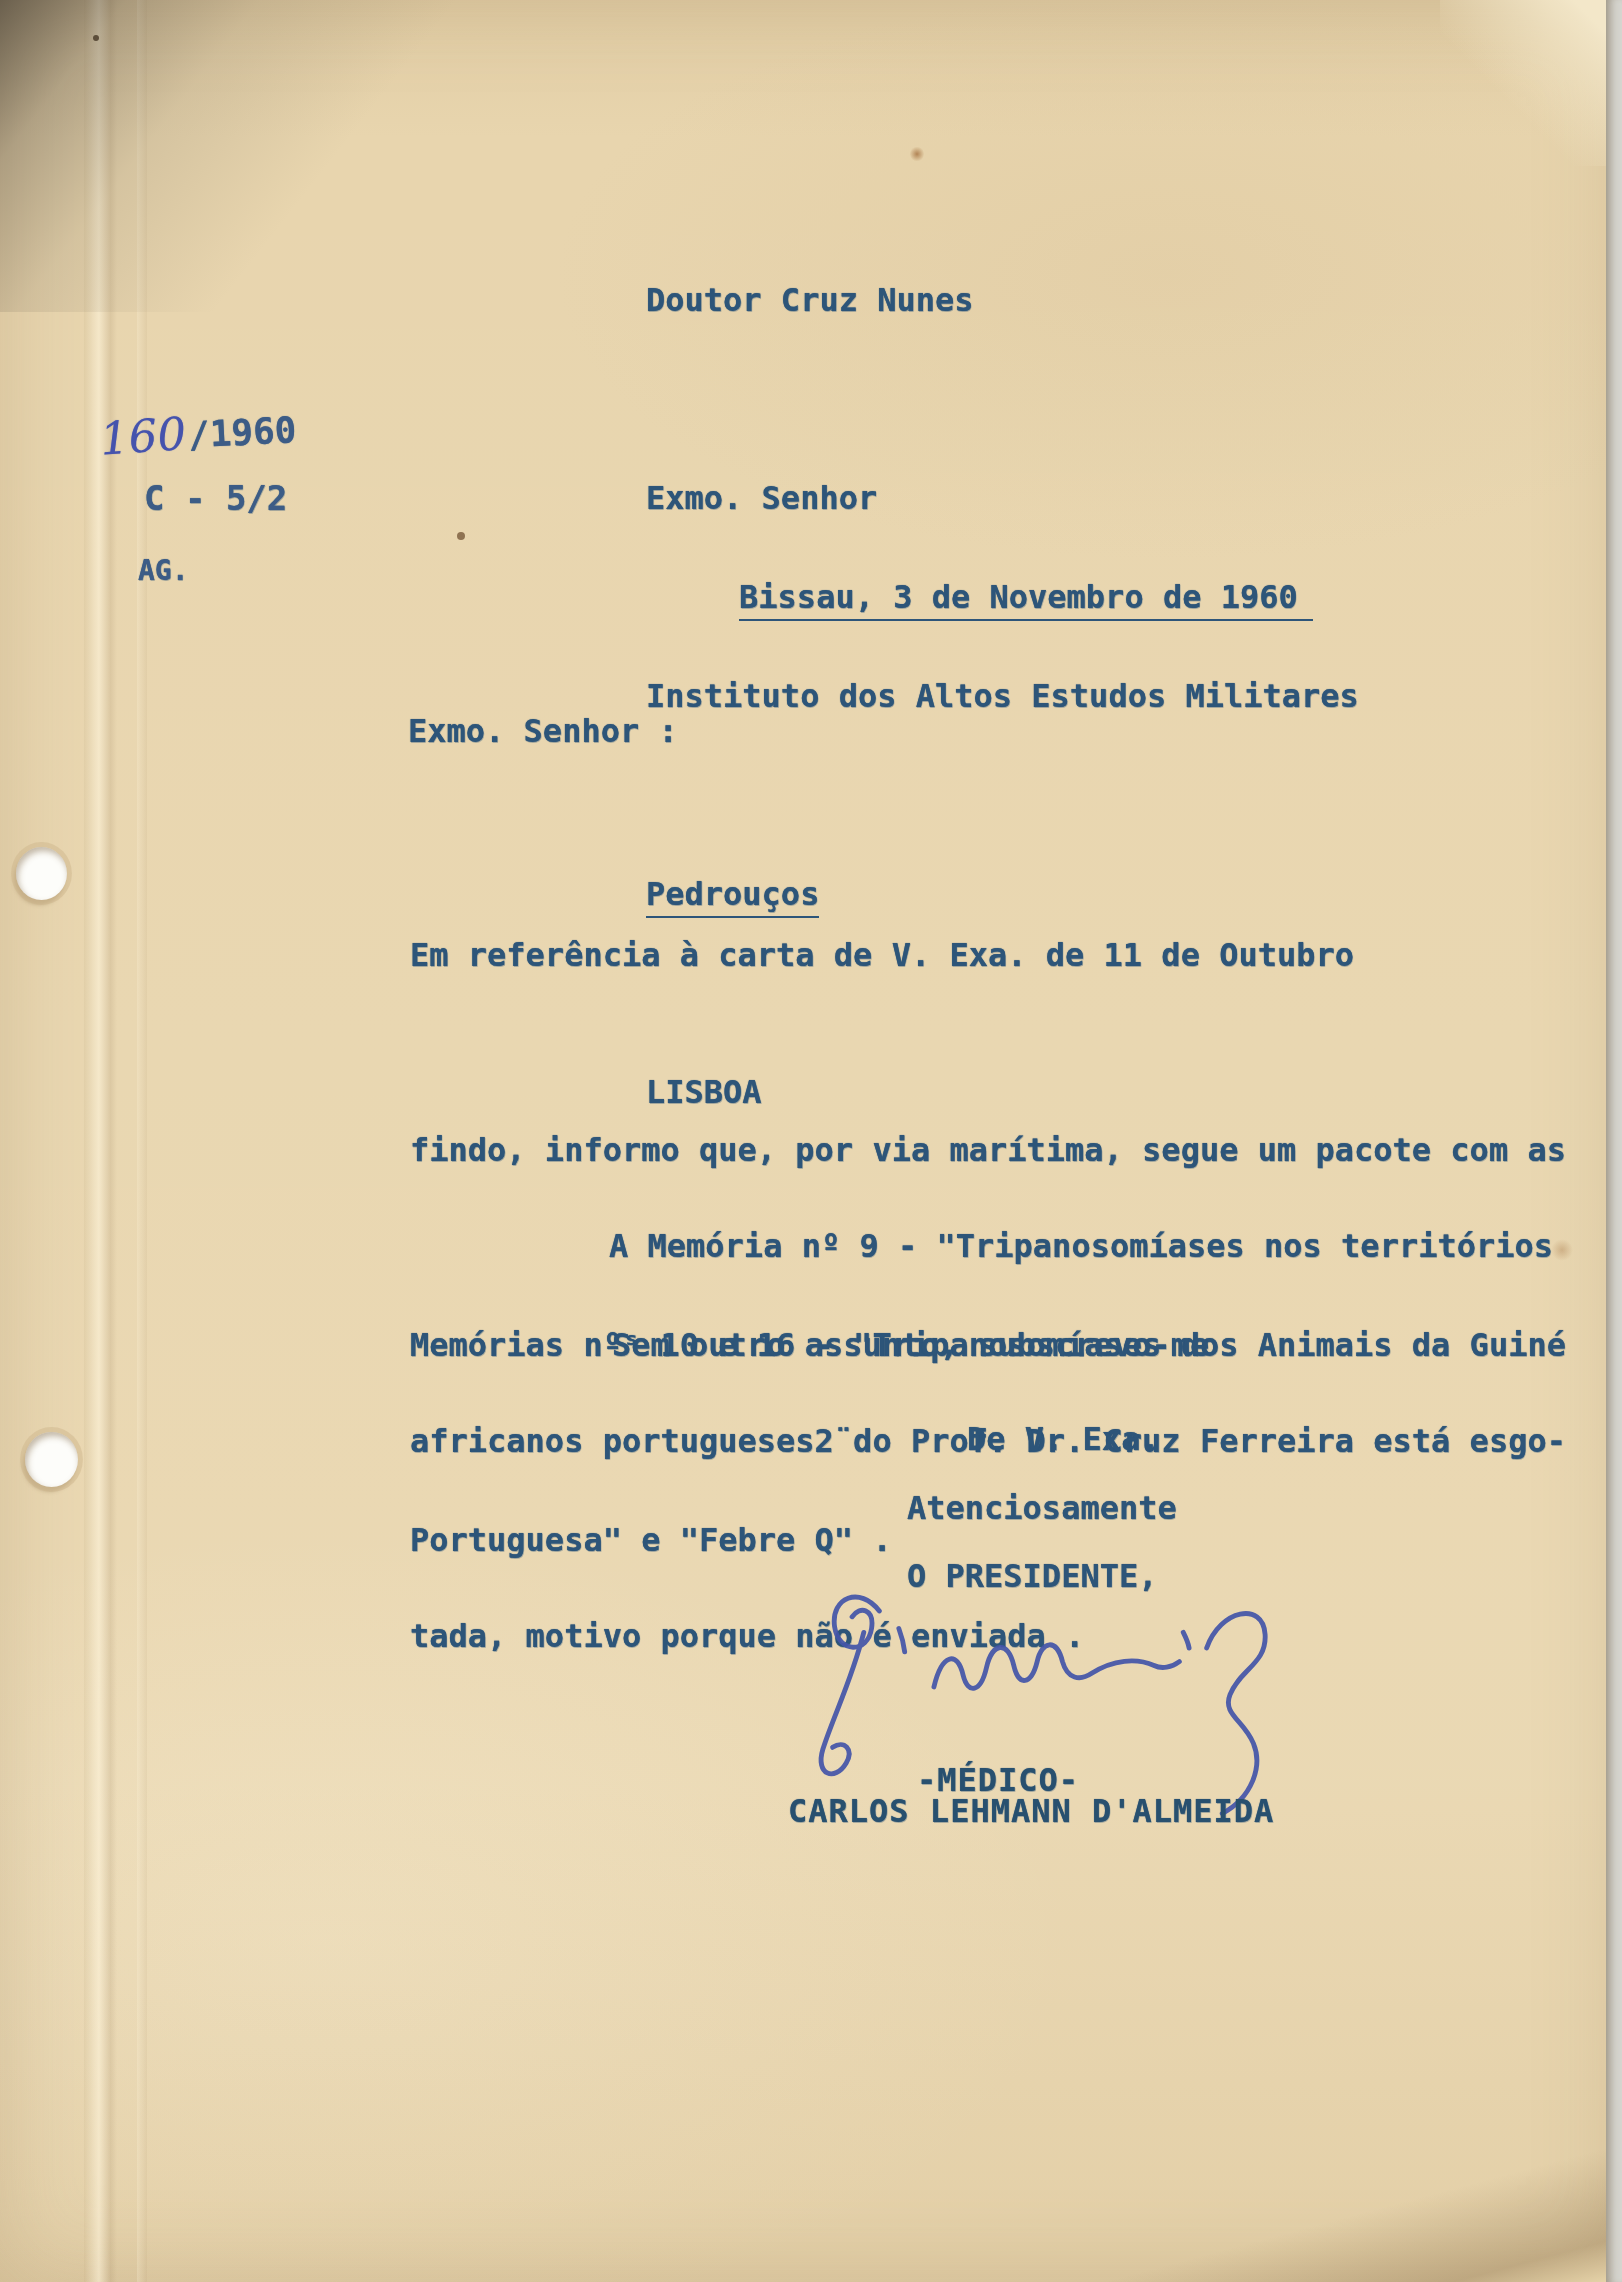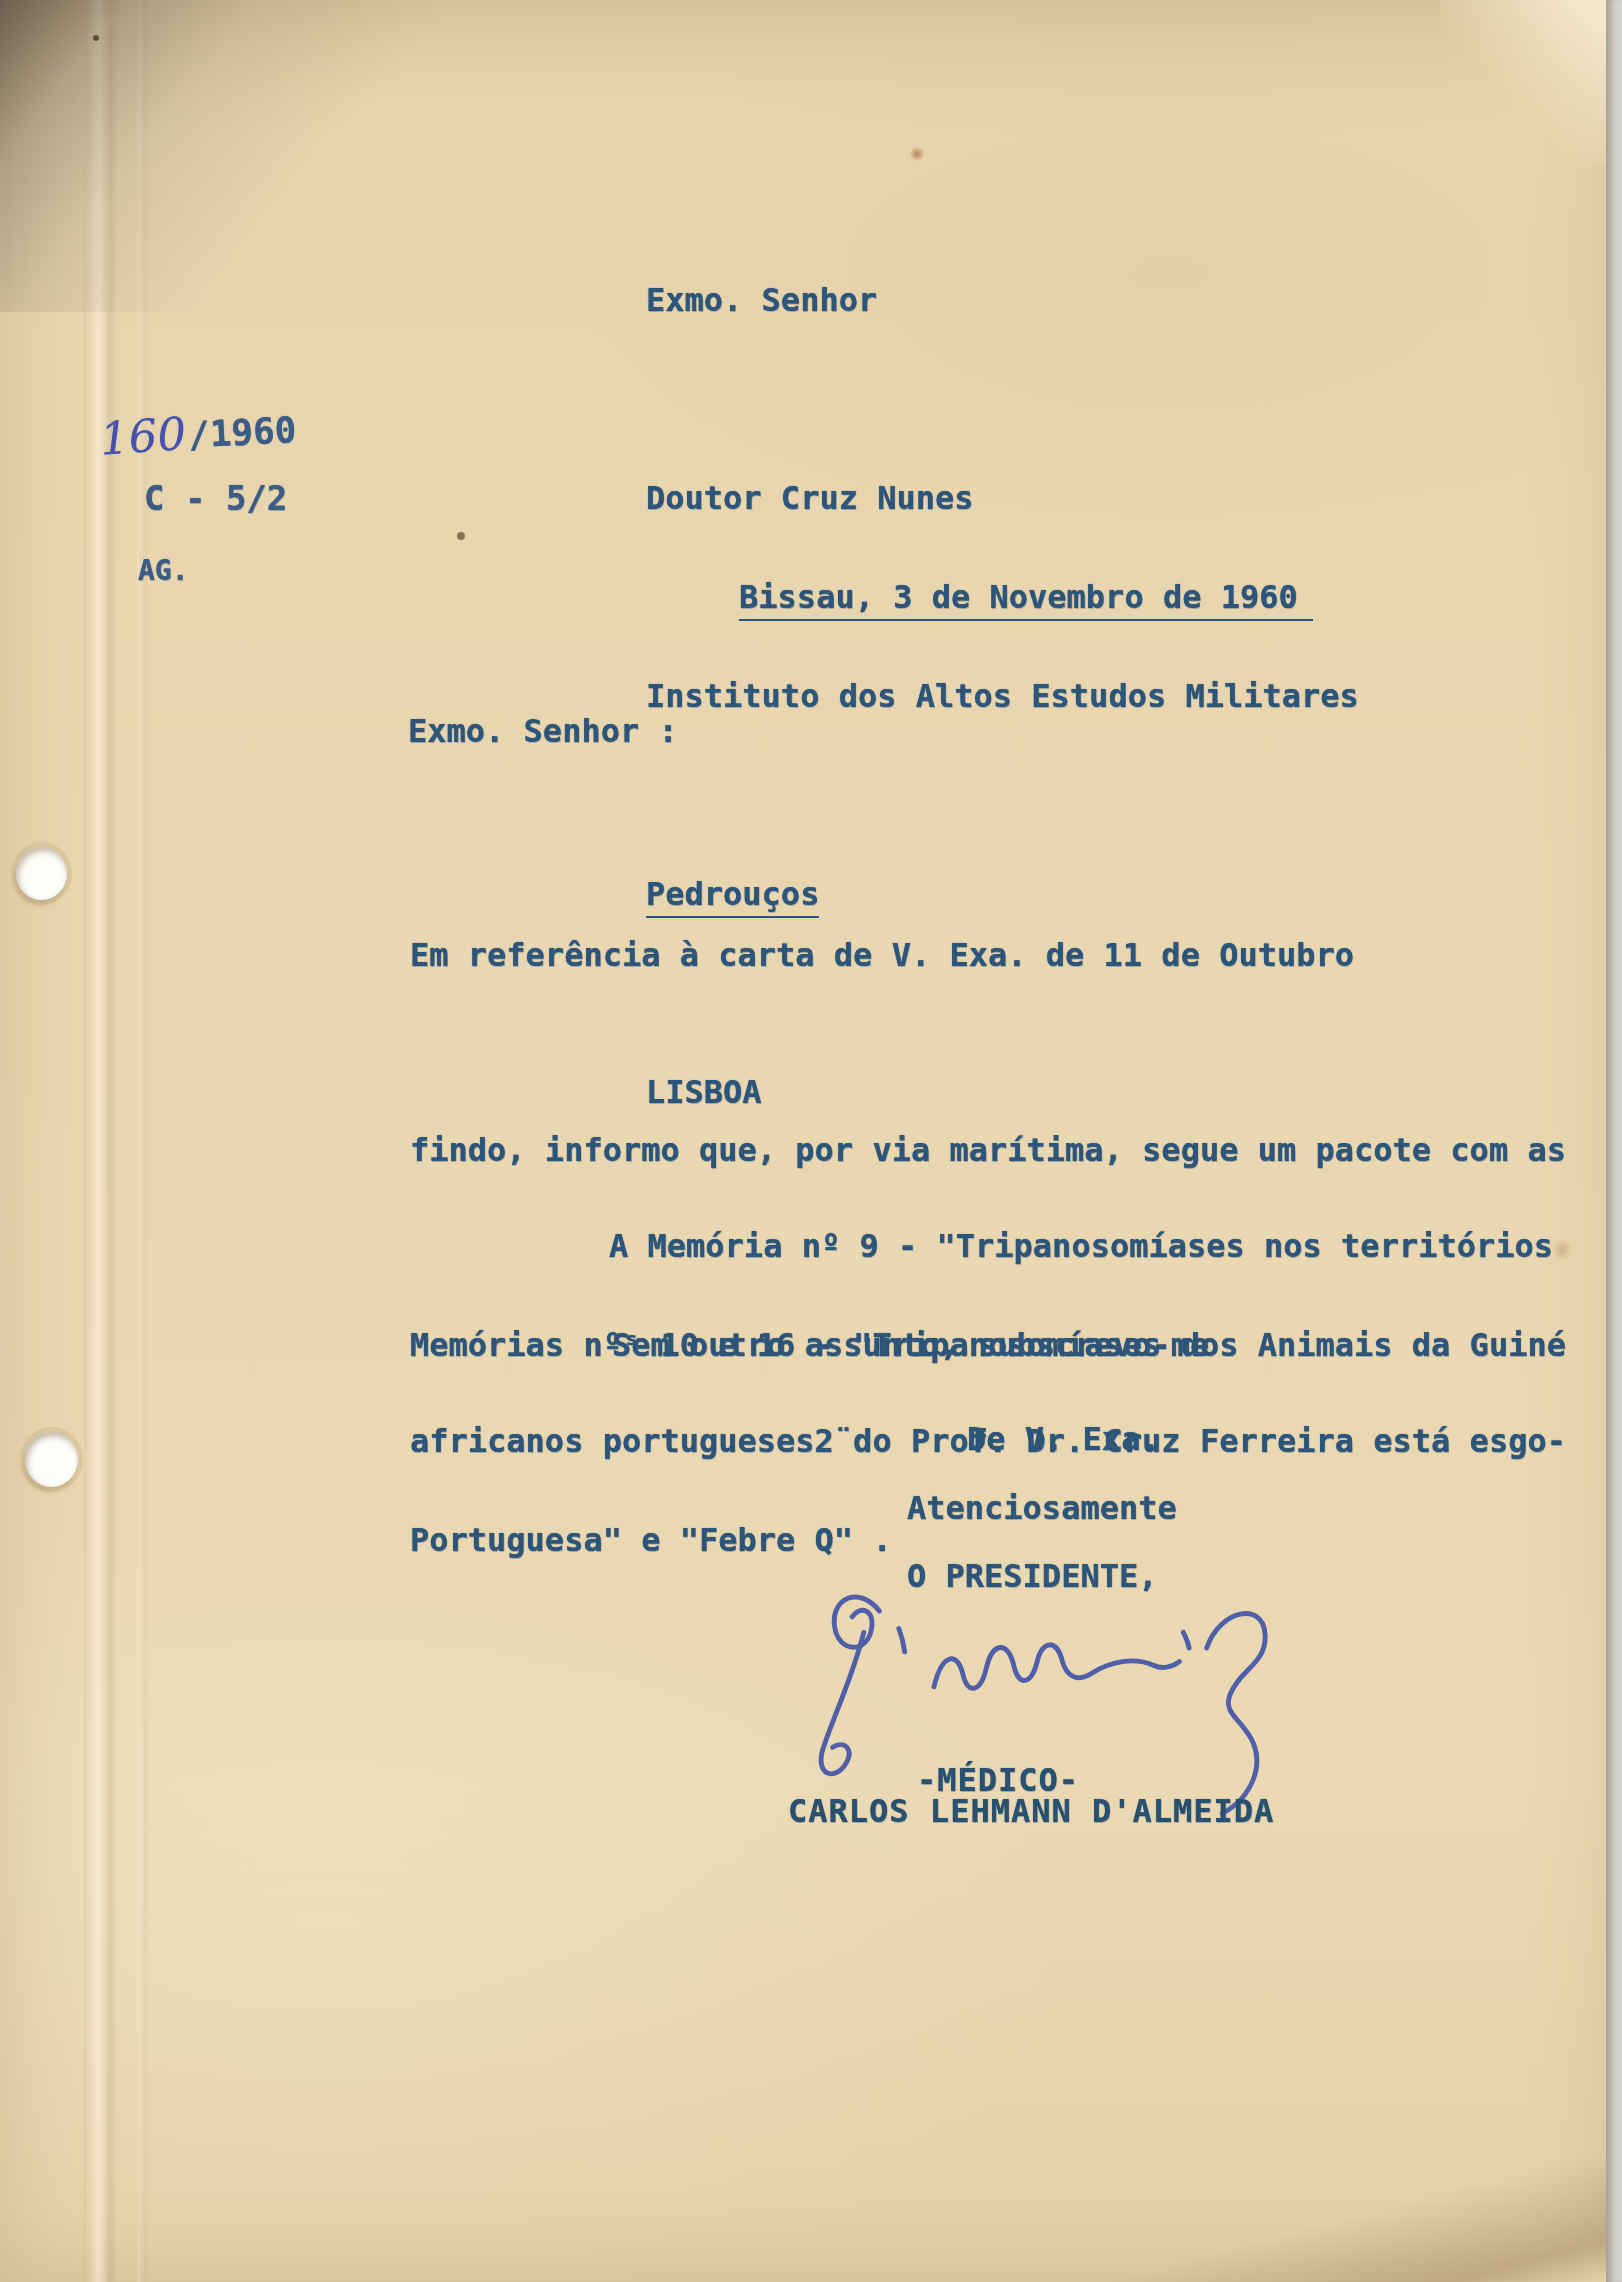--- a/index.html
+++ b/index.html
@@ -95,22 +95,22 @@
 
   <div class="punch-hole" style="left:15.6px;top:847px;width:51px;height:53px;"></div>
   <div class="punch-hole" style="left:25px;top:1432px;width:53px;height:55px;"></div>
 
   <div class="speck" style="left:93px;top:35px;width:5.9px;height:5.9px;background:rgba(70,55,38,.8);"></div>
   <div class="speck" style="left:457px;top:532px;width:7.8px;height:7.8px;background:rgba(96,62,32,.65);"></div>
   <div class="speck" style="left:910px;top:146px;width:13.7px;height:15.6px;background:radial-gradient(circle, rgba(150,92,40,.65), rgba(150,92,40,0) 70%);"></div>
   <div class="speck" style="left:1551px;top:1239px;width:21.5px;height:21.5px;background:radial-gradient(circle, rgba(160,110,60,.35), rgba(160,110,60,0) 70%);"></div>
 
   <div class="t block" style="left:646px;top:135px;">
+    <div>Doutor Cruz Nunes</div>
     <div>Exmo. Senhor</div>
-    <div>Doutor Cruz Nunes</div>
     <div>Instituto dos Altos Estudos Militares</div>
     <div><span class="u">Pedrouços</span></div>
     <div>LISBOA</div>
   </div>
 
   <div style="position:absolute;left:100px;top:410px;">
     <div class="refline">
       <span class="hand ref-hand">160</span>
         <span class="ref-typed">/1960</span>
     </div>
@@ -127,20 +127,21 @@
   <div class="t para" style="left:410px;top:793px;">
     <div style="">Em referência à carta de V. Exa. de 11 de Outubro</div>
     <div>findo, informo que, por via marítima, segue um pacote com as</div>
     <div>Memórias nºˢ 10 e 16 - "Tripanosomíases dos Animais da Guiné</div>
     <div>Portuguesa" e "Febre Q" .</div>
   </div>
 
   <div class="t para" style="left:410px;top:1084px;">
     <div style="margin-left:199px;">A Memória nº 9 - "Tripanosomíases nos territórios</div>
     <div>africanos portugueses2̈ do Prof. Dr. Cruz Ferreira está esgo-</div>
+    <div>tada, motivo porque não é enviada .</div>
   </div>
 
   <div class="t" style="left:612px;top:1326px;">Sem outro assunto, subscrevo-me</div>
 
   <div class="t" style="left:967px;top:1420px;">De V. Exa.</div>
   <div class="t" style="left:907px;top:1489px;">Atenciosamente</div>
   <div class="t" style="left:907px;top:1557px;">O PRESIDENTE,</div>
 
   <svg id="signature-svg" width="546" height="263" viewBox="0 0 560 270">
     <g fill="none" stroke="#4455a9" stroke-width="5" stroke-linecap="round" stroke-linejoin="round" opacity="0.92">

